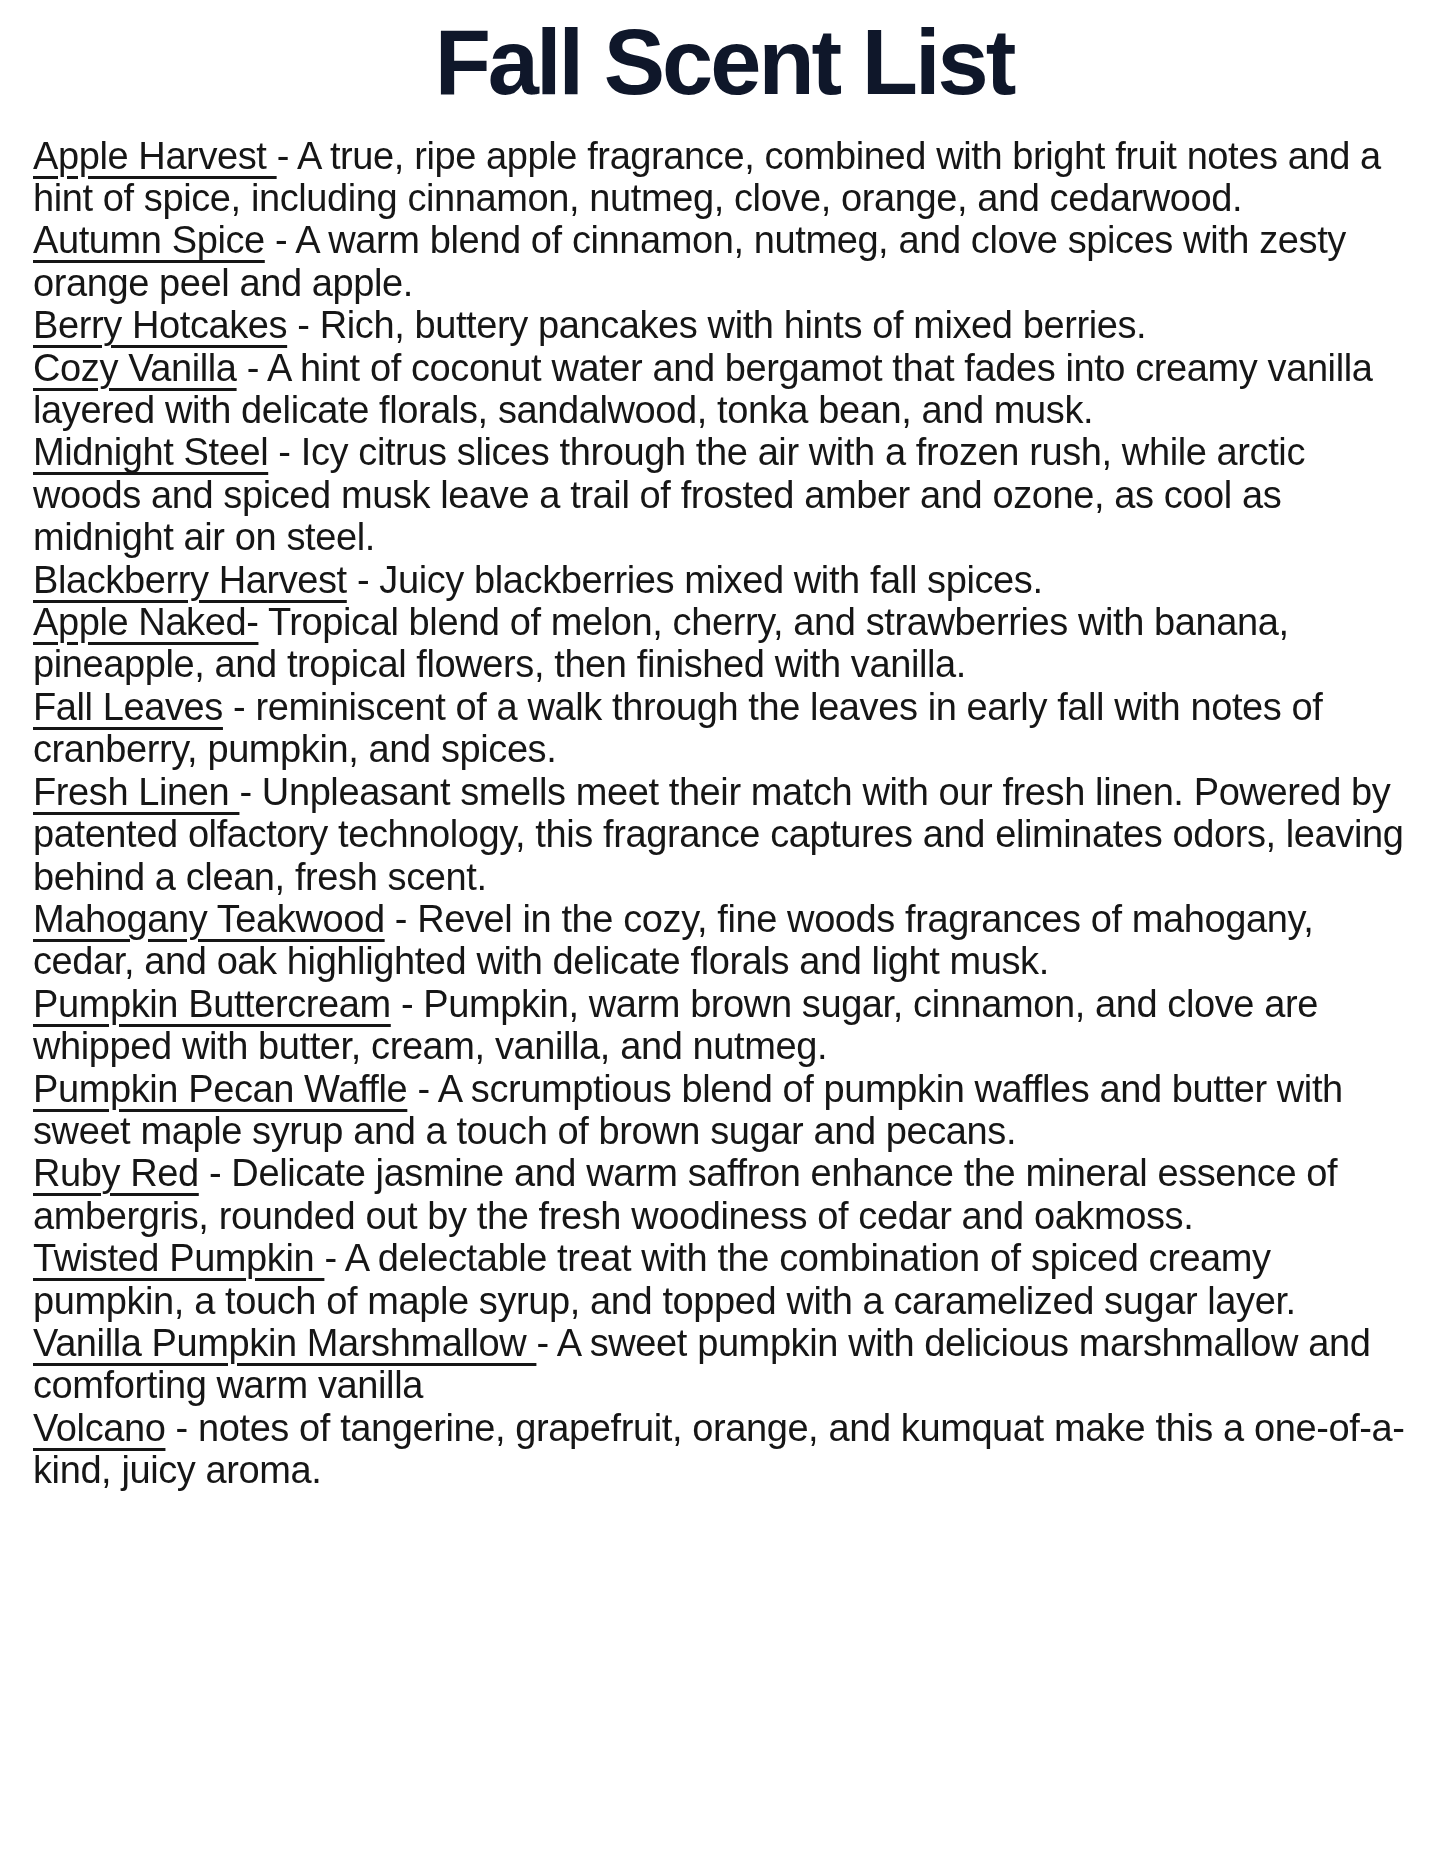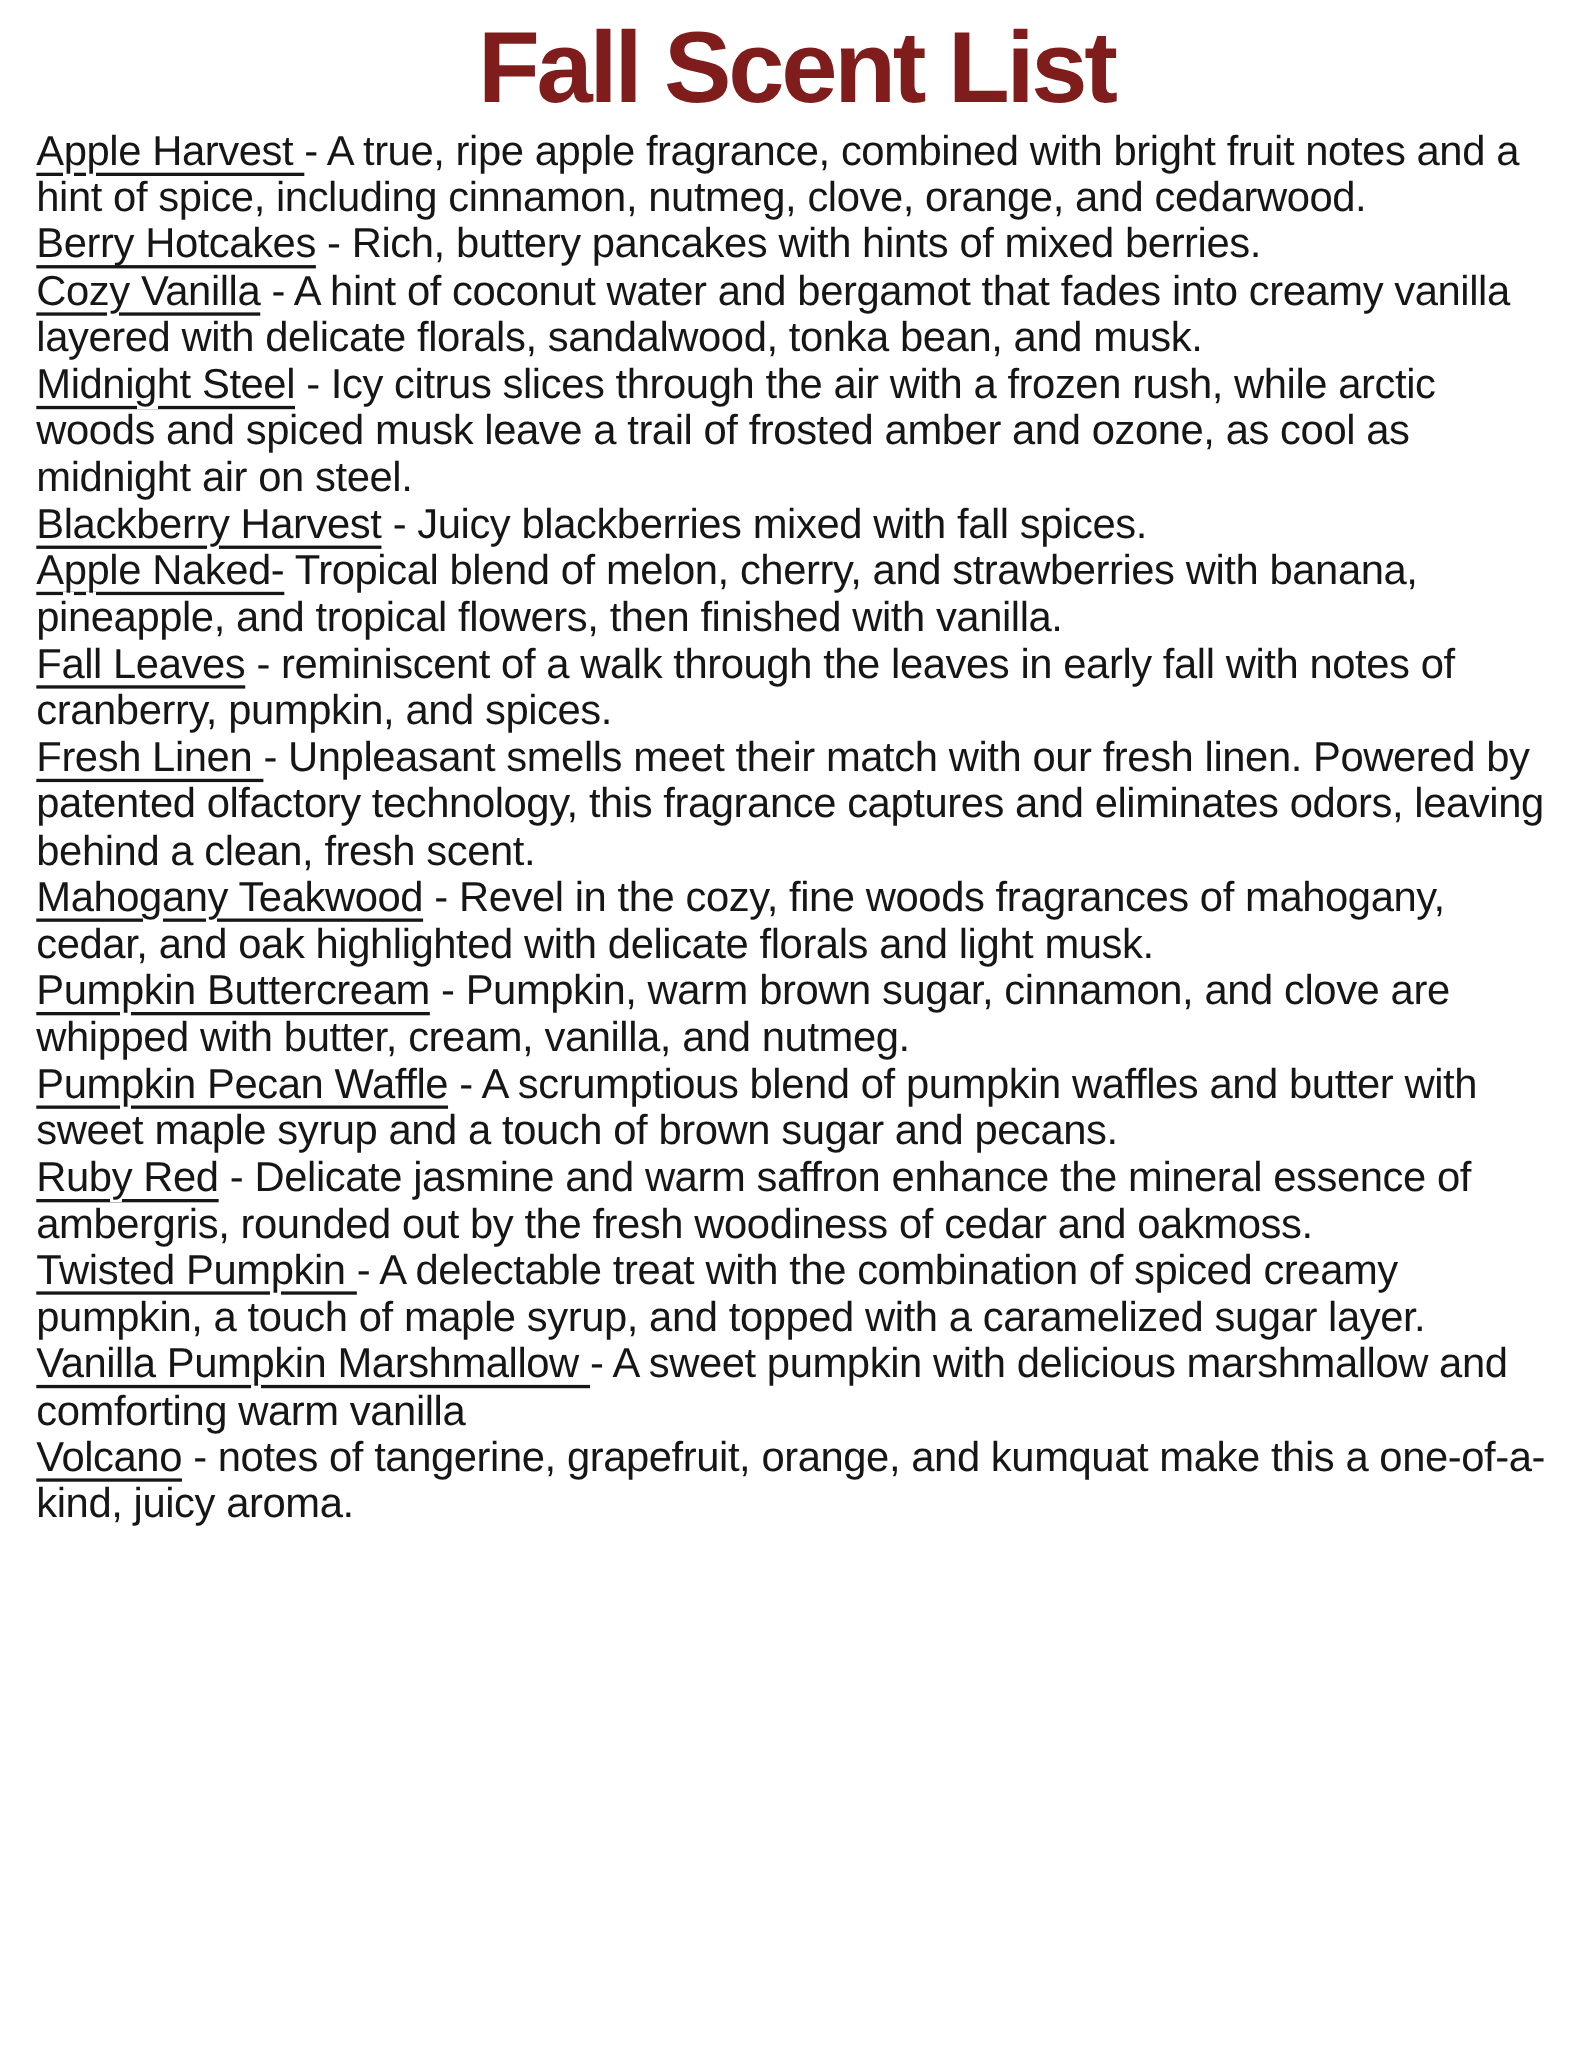--- a/index.html
+++ b/index.html
@@ -12,27 +12,27 @@
     width: 1445px;
     min-height: 1871px;
     margin: 0 auto;
     background: #ffffff;
     box-sizing: border-box;
     padding: 0 30px 40px 33px;
     font-family: "Liberation Sans", sans-serif;
     color: #161616;
   }
   .doc-title {
-    margin: 14px 0 6px 0;
+    margin: 14px 0 24px 0;
     text-align: center;
     font-size: 92px;
     line-height: 1.05;
     font-weight: 700;
     letter-spacing: -3px;
-    color: #7f1d1d;
+    color: #0f172a;
   }
   .scent-list p.scent-entry {
     margin: 0;
     font-size: 38px;
     line-height: 42.4px;
     letter-spacing: -0.4px;
     white-space: pre-wrap;
     color: #161616;
   }
   .scent-name {
@@ -45,20 +45,21 @@
 <body>
 
 <main class="page">
 
   <h1 class="doc-title">Fall Scent List</h1>
 
   <section class="scent-list">
 
     <p class="scent-entry"><span class="scent-name">Apple Harvest </span><span>- A true, ripe apple fragrance, combined with bright fruit notes and a hint of spice, including cinnamon, nutmeg, clove, orange, and cedarwood.</span></p>
 
+    <p class="scent-entry"><span class="scent-name">Autumn Spice</span><span> - A warm blend of cinnamon, nutmeg, and clove spices with zesty orange peel and apple.</span></p>
 
     <p class="scent-entry"><span class="scent-name">Berry Hotcakes</span><span> - Rich, buttery pancakes with hints of mixed berries.</span></p>
 
     <p class="scent-entry"><span class="scent-name">Cozy Vanilla</span><span> - A hint of coconut water and bergamot that fades into creamy vanilla layered with delicate florals, sandalwood, tonka bean, and musk.</span></p>
 
     <p class="scent-entry"><span class="scent-name">Midnight Steel</span><span> - Icy citrus slices through the air with a frozen rush, while arctic woods and spiced musk leave a trail of frosted amber and ozone, as cool as midnight air on steel.</span></p>
 
     <p class="scent-entry"><span class="scent-name">Blackberry Harvest</span><span> - Juicy blackberries mixed with fall spices.</span></p>
 
     <p class="scent-entry"><span class="scent-name">Apple Naked-</span><span> Tropical blend of melon, cherry, and strawberries with banana, pineapple, and tropical flowers, then finished with vanilla.</span></p>

